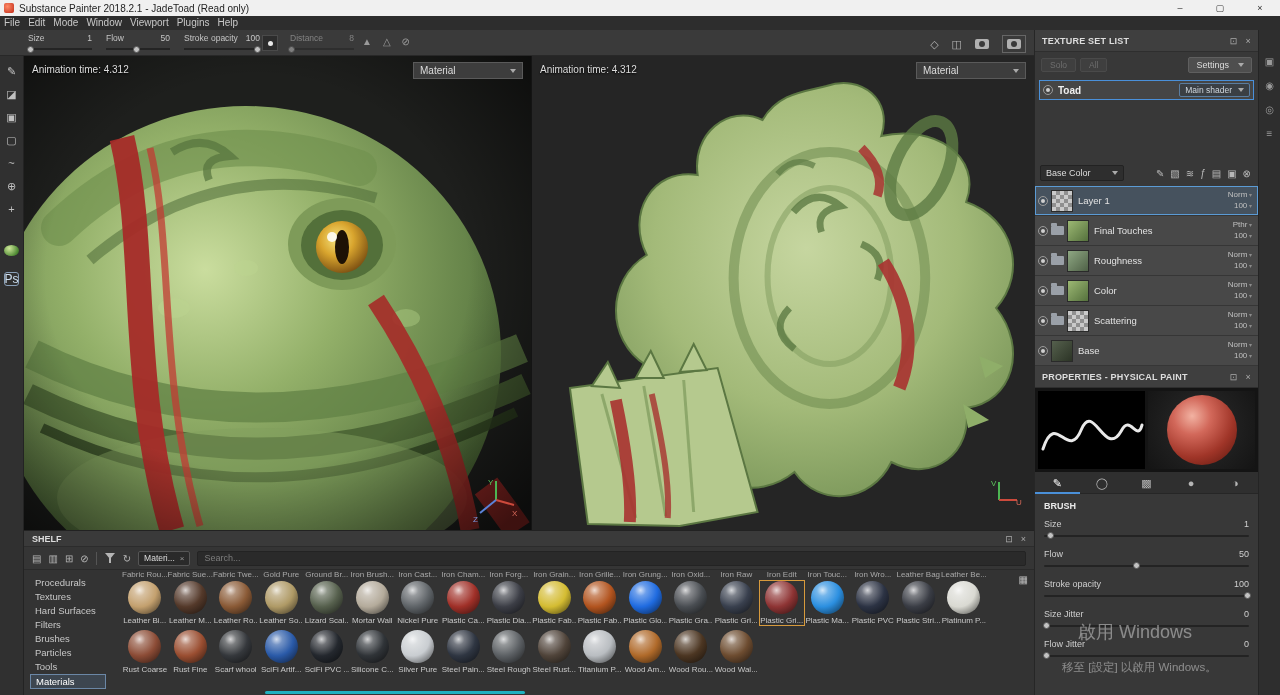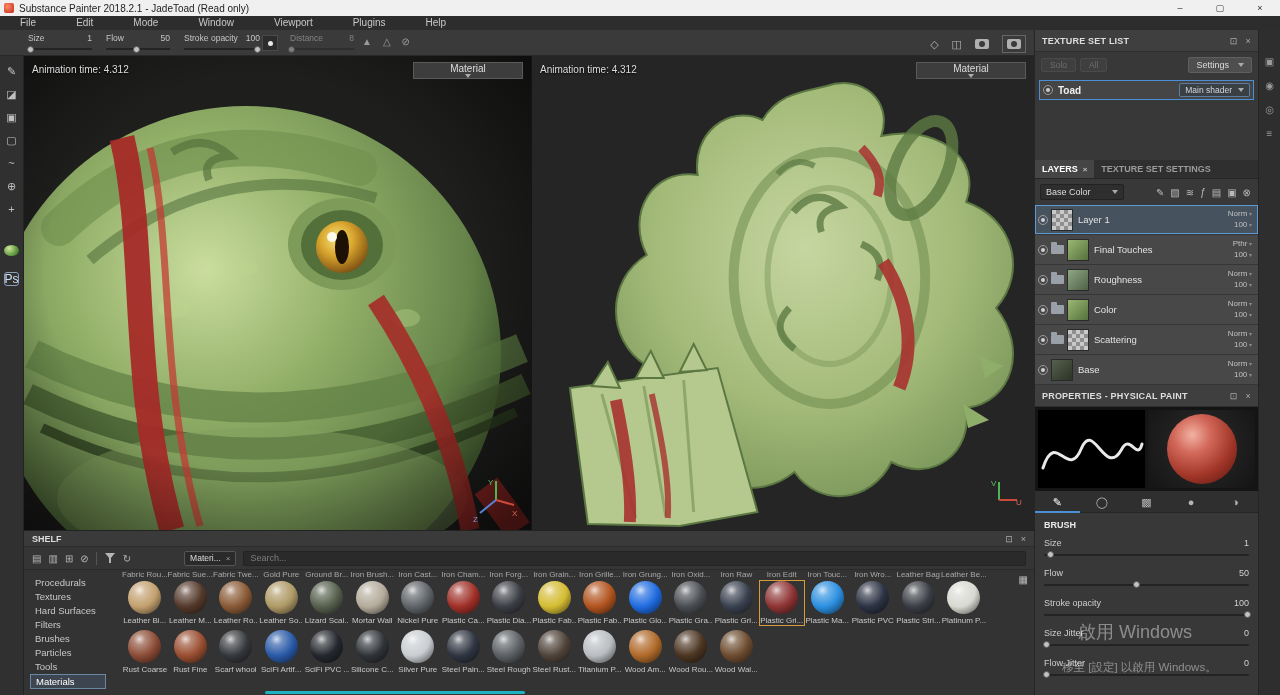--- a/index.html
+++ b/index.html
@@ -9,21 +9,21 @@
 
   
   .titlebar{position:absolute;left:0;top:0;width:1280px;height:16px;background:#f0f0f0;color:#222;display:flex;align-items:center;font-size:10px;z-index:30;}
   .app-logo{width:10px;height:10px;margin:0 5px 0 4px;border-radius:2px;background:radial-gradient(circle at 35% 35%,#ff8a66,#c02a18);flex:none;}
   .title-text{white-space:nowrap;}
   .win-controls{margin-left:auto;display:flex;height:16px;}
   .win-btn{width:40px;height:16px;display:flex;align-items:center;justify-content:center;font-size:9px;color:#333;}
 
   
   .menubar{position:absolute;left:0;top:16px;width:1280px;height:14px;background:#2d2d2d;display:flex;align-items:center;z-index:29;}
-  .menu-item{padding:0 20px;font-size:10px;color:#c8c8c8;line-height:14px;}
+  .menu-item{padding:0 4px;font-size:10px;color:#c8c8c8;line-height:14px;}
 
   
   .toolbar{position:absolute;left:0;top:30px;width:1034px;height:26px;background:#3a3a3a;border-bottom:1px solid #282828;z-index:5;}
   .tb-sliders{position:absolute;left:28px;top:3px;display:flex;gap:14px;}
   .tb-block{width:64px;}
   .tb-block:nth-child(3){width:76px;}
   .tb-row{display:flex;justify-content:space-between;font-size:8.5px;color:#c5c5c5;}
   .tb-track{position:relative;height:9px;margin-top:2px;}
   .tb-track::before{content:"";position:absolute;left:0;right:0;top:3px;height:2px;background:#242424;}
   .tb-handle{position:absolute;top:1px;width:7px;height:7px;border-radius:50%;background:#c2c2c2;border:1px solid #555;}
@@ -47,21 +47,21 @@
   .tool-btn{color:#c0c0c0;font-size:11px;width:18px;height:15px;text-align:center;line-height:15px;}
   .green-ind{width:15px;height:11px;border-radius:50%;margin-top:28px;background:radial-gradient(circle at 35% 30%,#cfe89a,#4f8a34 70%,#2c5420);}
   .ps-badge{margin-top:16px;width:15px;height:14px;border:1px solid #8aa0b8;border-radius:3px;color:#cfe0f0;font-size:12px;display:flex;align-items:center;justify-content:center;}
 
   
   .vp{position:absolute;top:56px;height:474px;overflow:hidden;}
   .vp3d{left:24px;width:507px;background:#1e1f1d;}
   .vp2d{left:531px;width:503px;background:#252525;border-left:1px solid #141414;}
   .vp-canvas{position:absolute;inset:0;width:100%;height:100%;}
   .vp-anim{position:absolute;left:8px;top:8px;color:#ddd;font-size:10px;text-shadow:0 1px 2px #000;}
-  .vp-mode{position:absolute;right:8px;top:6px;width:110px;height:17px;background:#3d3d3d;border:1px solid #5a5a5a;color:#ddd;display:flex;align-items:center;justify-content:space-between;padding:0 6px;font-size:10px;flex-direction:column;}
+  .vp-mode{position:absolute;right:8px;top:6px;width:110px;height:17px;background:#3d3d3d;border:1px solid #5a5a5a;color:#ddd;display:flex;align-items:center;justify-content:space-between;padding:0 6px;font-size:10px;}
   .caret-tri{width:0;height:0;border-left:3px solid transparent;border-right:3px solid transparent;border-top:4px solid #aaa;display:inline-block;}
   .gizmo{position:absolute;right:10px;bottom:6px;}
 
   
   .rpanel{position:absolute;left:1034px;top:30px;width:224px;height:665px;background:#383838;border-left:1px solid #262626;z-index:6;}
   .panel-header{height:22px;background:#3f3f3f;display:flex;align-items:center;padding:0 7px;font-weight:bold;font-size:9px;color:#ddd;border-bottom:1px solid #2e2e2e;letter-spacing:.2px;}
   .ph-icons{margin-left:auto;display:flex;gap:8px;color:#aaa;font-weight:normal;font-size:9px;}
   .ic-undock::after{content:"⊡";}
   .ic-close::after{content:"×";}
   .tsl-controls{height:26px;display:flex;align-items:center;gap:4px;padding:0 6px;}
@@ -115,21 +115,21 @@
   
   .shelf{position:absolute;left:24px;top:530px;width:1010px;height:165px;background:#333;border-top:1px solid #222;z-index:5;}
   .shelf-header{height:16px;background:#3a3a3a;display:flex;align-items:center;padding:0 8px;font-size:9px;font-weight:bold;color:#ddd;border-bottom:1px solid #2c2c2c;}
   .shelf-toolbar{height:23px;background:#353535;display:flex;align-items:center;gap:7px;padding:0 8px;border-bottom:1px solid #2a2a2a;}
   .stb-ic{color:#b5b5b5;font-size:10px;}
   .sep{width:1px;height:13px;background:#555;}
   .funnel{width:12px;height:12px;position:relative;display:inline-block;}
   .funnel::before{content:"";position:absolute;left:1px;top:1px;border-left:5px solid transparent;border-right:5px solid transparent;border-top:6px solid #b5b5b5;}
   .funnel::after{content:"";position:absolute;left:5px;top:6px;width:2px;height:5px;background:#b5b5b5;}
   .g-refresh::after{content:"↻";}
-  .filter-tag{height:15px;background:#2a2a2a;border:1px solid #555;border-radius:2px;display:flex;align-items:center;gap:5px;padding:0 5px;font-size:8.5px;color:#ddd;margin-left:46px;}
+  .filter-tag{height:15px;background:#2a2a2a;border:1px solid #555;border-radius:2px;display:flex;align-items:center;gap:5px;padding:0 5px;font-size:8.5px;color:#ddd;}
   .filter-tag .x{color:#999;font-size:8px;}
   .filter-tag .x::after{content:"×";}
   .search-input{flex:1;height:15px;background:#2a2a2a;border:1px solid #232323;border-radius:2px;color:#bbb;font-size:9px;padding:0 6px;outline:none;font-family:inherit;}
   .search-input::placeholder{color:#7d7d7d;}
   .shelf-body{display:flex;height:125px;}
   .shelf-cats{width:88px;padding:5px 0 0 6px;}
   .cat{font-size:9.5px;color:#c8c8c8;padding:1px 5px;margin:1px 6px 1px 0;}
   .cat.sel{border:1px solid #6b87a6;background:#3d4650;color:#fff;}
   .shelf-grid{flex:1;position:relative;padding-left:10px;overflow:hidden;}
   #partial-row{display:flex;height:9px;overflow:hidden;align-items:flex-end;}
@@ -371,29 +371,20 @@
     <div class="tsl-row">
       <span class="radio"></span>
       <span class="tsl-name">Toad</span>
       <span class="shader-dd">
         <span>Main shader</span>
         <span class="caret-tri"></span>
       </span>
     </div>
     <div class="tsl-space"></div>
 
-    <div class="ltabs">
-      <span class="ltab active">
-        <span>LAYERS</span>
-        <span class="ic-close"></span>
-      </span>
-      <span class="ltab">
-        <span>TEXTURE SET SETTINGS</span>
-      </span>
-    </div>
     <div class="chan-row">
       <span class="chan-dd">
         <span>Base Color</span>
         <span class="caret-tri"></span>
       </span>
       <span id="layer-tools">
           <span>✎</span>
           <span>▧</span>
           <span>≋</span>
           <span>ƒ</span>

